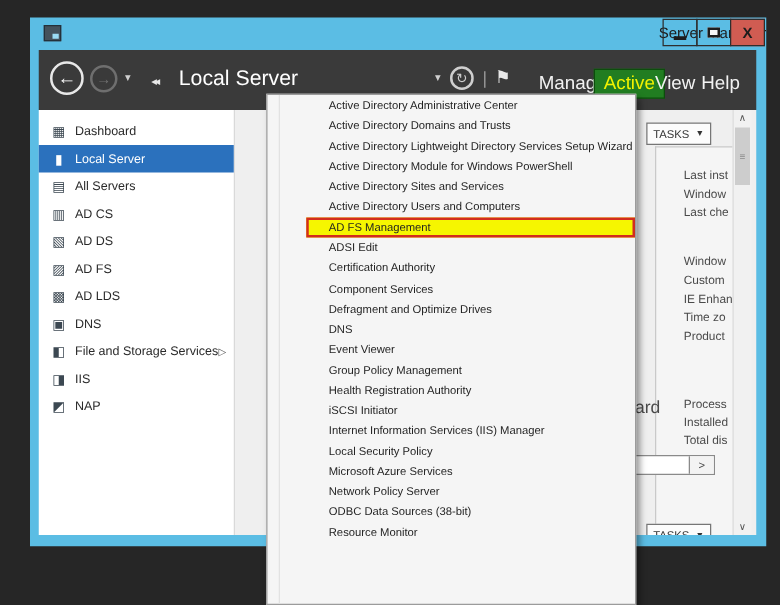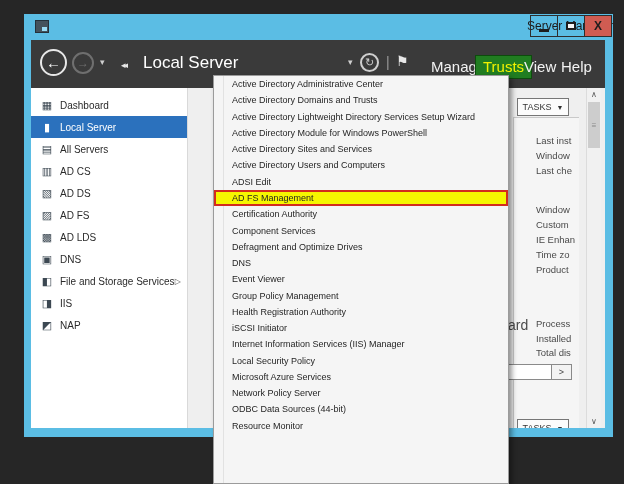--- a/index.html
+++ b/index.html
@@ -42,37 +42,37 @@
   .side-row .icn{width:16px;margin-right:5px;font-size:11px;color:#3c4852;text-align:center;}
   .side-row.selected{background:#2b71bd;color:#ffffff;}
   .side-row.selected .icn{color:#ffffff;}
   .side-row .expand{margin-left:auto;font-size:8px;color:#555;}
 
   
   .content{position:absolute;left:164px;top:74px;width:417px;height:340px;background:#efefef;overflow:hidden;}
   .tasks-btn{position:absolute;left:329px;top:10px;width:52px;height:18px;background:#fcfcfc;border:1px solid #767676;box-sizing:border-box;
              display:flex;align-items:center;justify-content:center;font-size:9px;color:#333;gap:5px;}
   .tasks-btn .tcaret{font-size:7px;color:#333;}
-  .panel{position:absolute;left:325px;top:29px;width:65px;height:311px;background:#f5f5f5;border-left:1px solid #c9c9c9;border-top:1px solid #c9c9c9;overflow:hidden;}
+  .panel{position:absolute;left:336px;top:29px;width:65px;height:311px;background:#f5f5f5;border-left:1px solid #c9c9c9;border-top:1px solid #c9c9c9;overflow:hidden;}
   .plabel{position:absolute;left:22px;font-size:9.5px;color:#4a4a4a;white-space:nowrap;}
   .fragment{position:absolute;left:320px;top:229px;font-size:14px;color:#4a4a4a;z-index:2;}
   .mini-input{position:absolute;left:262px;top:276px;width:122px;height:16px;background:#ffffff;border:1px solid #8a8a8a;box-sizing:border-box;}
   .mini-input .go{position:absolute;right:0;top:0;width:20px;height:100%;border-left:1px solid #8a8a8a;background:#f3f3f3;
                   display:flex;align-items:center;justify-content:center;font-size:9px;color:#444;box-sizing:border-box;}
   .tasks-btn.bottom{top:331px;}
   .vscroll{position:absolute;left:398px;top:0;width:15px;height:340px;background:#f1f1f1;border-left:1px solid #dcdcdc;box-sizing:border-box;}
   .scroll-arrow{position:absolute;left:0;width:100%;height:13px;text-align:center;font-size:8px;color:#555;line-height:13px;}
   .scroll-arrow.up{top:0;}
   .scroll-arrow.down{bottom:0;}
   .scroll-thumb{position:absolute;left:1px;right:1px;top:14px;height:46px;background:#cdcdcd;display:flex;align-items:center;justify-content:center;
                 font-size:8px;color:#8a8a8a;}
 
   
   .menu{position:absolute;left:213px;top:75px;width:296px;height:409px;background:#f5f5f5;border:1px solid #9b9b9b;box-sizing:border-box;
-        box-shadow:3px 3px 5px rgba(0,0,0,0.40);z-index:10;}
+        box-shadow:3px 3px 5px rgba(0,0,0,0.40);z-index:10;padding-left:31px;}
   .menu::before{content:"";position:absolute;left:9px;top:0;bottom:0;width:1px;background:#e2e2e2;}
   .menu-item{height:16.28px;display:flex;align-items:center;padding-left:18px;font-size:9px;color:#1f1f1f;position:relative;box-sizing:border-box;}
   .menu-item.highlight{background:#f6f600;border:2px solid #d22c1e;padding-left:16px;}
 </style>
 </head>
 <body>
 
 <div class="desktop">
 
   <div class="window">
@@ -97,21 +97,21 @@
       <div class="nav-circle back">←</div>
       <div class="nav-circle fwd">→</div>
       <span class="caret1">▾</span>
       <span class="crumb-chev">◂◂</span>
       <span class="crumb">Local Server</span>
       <span class="caret2">▾</span>
       <div class="nav-circle refresh">↻</div>
       <span class="nav-sep">|</span>
       <span class="flag">⚑</span>
       <span class="nav-item nav-manage">Manage</span>
-      <span class="nav-item nav-tools">Trusts</span>
+      <span class="nav-item nav-tools">Active</span>
       <span class="nav-item nav-view">View</span>
       <span class="nav-item nav-help">Help</span>
     </div>
 
     <div class="sidebar">
       <div class="side-row">
         <span class="icn">▦</span>
         <span>Dashboard</span>
       </div>
       <div class="side-row selected">
@@ -196,31 +196,31 @@
 
   </div>
 
   <div class="menu">
     <div class="menu-item">Active Directory Administrative Center</div>
     <div class="menu-item">Active Directory Domains and Trusts</div>
     <div class="menu-item">Active Directory Lightweight Directory Services Setup Wizard</div>
     <div class="menu-item">Active Directory Module for Windows PowerShell</div>
     <div class="menu-item">Active Directory Sites and Services</div>
     <div class="menu-item">Active Directory Users and Computers</div>
+    <div class="menu-item highlight">AD FS Management</div>
     <div class="menu-item">ADSI Edit</div>
-    <div class="menu-item highlight">AD FS Management</div>
     <div class="menu-item">Certification Authority</div>
     <div class="menu-item">Component Services</div>
     <div class="menu-item">Defragment and Optimize Drives</div>
     <div class="menu-item">DNS</div>
     <div class="menu-item">Event Viewer</div>
     <div class="menu-item">Group Policy Management</div>
     <div class="menu-item">Health Registration Authority</div>
     <div class="menu-item">iSCSI Initiator</div>
     <div class="menu-item">Internet Information Services (IIS) Manager</div>
     <div class="menu-item">Local Security Policy</div>
     <div class="menu-item">Microsoft Azure Services</div>
     <div class="menu-item">Network Policy Server</div>
-    <div class="menu-item">ODBC Data Sources (44-bit)</div>
+    <div class="menu-item">ODBC Data Sources (38-bit)</div>
     <div class="menu-item">Resource Monitor</div>
   </div>
 
 </div>
 
 </body></html>

